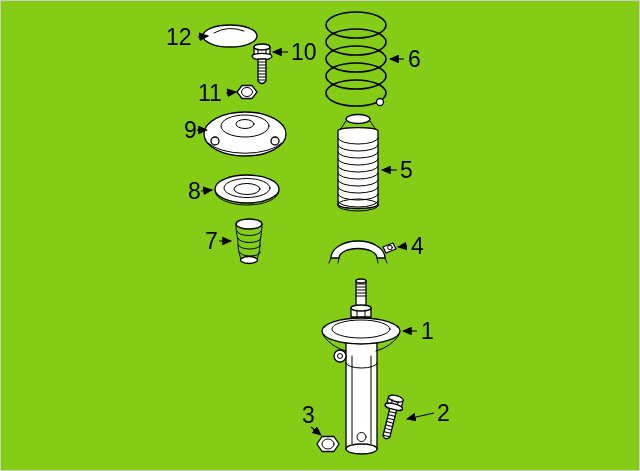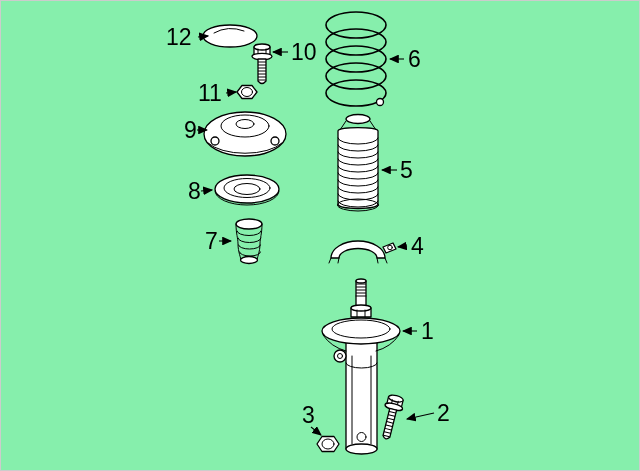--- a/index.html
+++ b/index.html
@@ -1,19 +1,19 @@
 <!DOCTYPE html>
 <html><head>
 <meta charset="utf-8">
 <style>
   html,body{margin:0;padding:0;background:#ffffff;}
   .stage{
     position:relative;
     width:640px;height:471px;
-    background:#86efac;
+    background:#84cc16;
     box-shadow: inset 0 0 0 1px #cccccc;
     font-family:"Liberation Sans", sans-serif;
   }
   svg{display:block;}
   .part{fill:#ffffff;stroke:#000000;stroke-width:1.3;stroke-linejoin:round;stroke-linecap:round;}
   .ln{fill:none;stroke:#000000;stroke-width:1;stroke-linecap:round;}
   .coil{fill:none;stroke:#000000;stroke-width:1.6;}
   .leader{fill:none;stroke:#000000;stroke-width:1.1;}
   .callout{font-family:"Liberation Sans", sans-serif;font-size:23px;fill:#000000;stroke:none;}
 </style>

